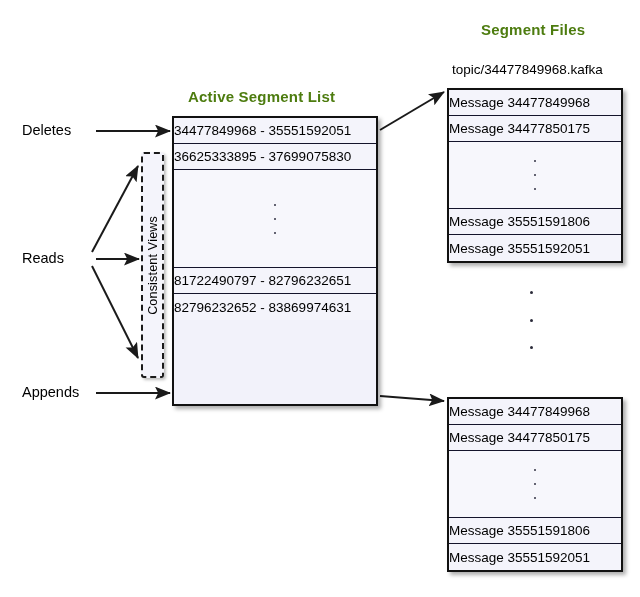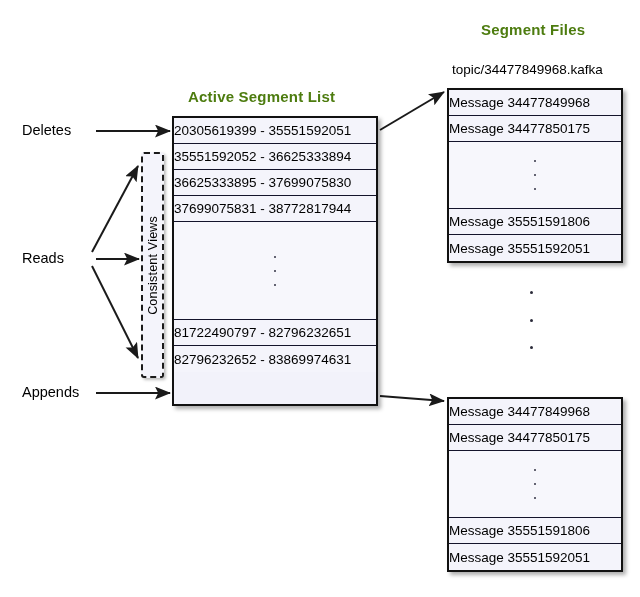--- a/index.html
+++ b/index.html
@@ -150,30 +150,24 @@
   <div class="abs flow-label" style="left:22px; top:384px;">Appends</div>
 
   <div class="abs dashed-band" style="left:141px; top:152px; width:23px; height:226px;">
     <span>Consistent Views</span>
   </div>
 
   <div class="abs title" style="left:188px; top:88px;">Active Segment List</div>
 
   <div class="abs outer-box" id="asl-box" style="left:172px; top:116px; width:206px; height:290px;">
       <div class="row" style="height: 26px;">
-        <span>20305619399 - 35551592051</span>
-      </div>
-      <div class="row" style="height: 26px;">
-        <span>35551592052 - 36625333894</span>
+        <span>34477849968 - 35551592051</span>
       </div>
       <div class="row" style="height: 26px;">
         <span>36625333895 - 37699075830</span>
-      </div>
-      <div class="row" style="height: 26px;">
-        <span>37699075831 - 38772817944</span>
       </div>
       <div class="row blank" style="height: 98px;">
         <div class="vdots">
           <i></i>
           <i></i>
           <i></i>
         </div>
       </div>
       <div class="row" style="height: 26px;">
         <span>81722490797 - 82796232651</span>

